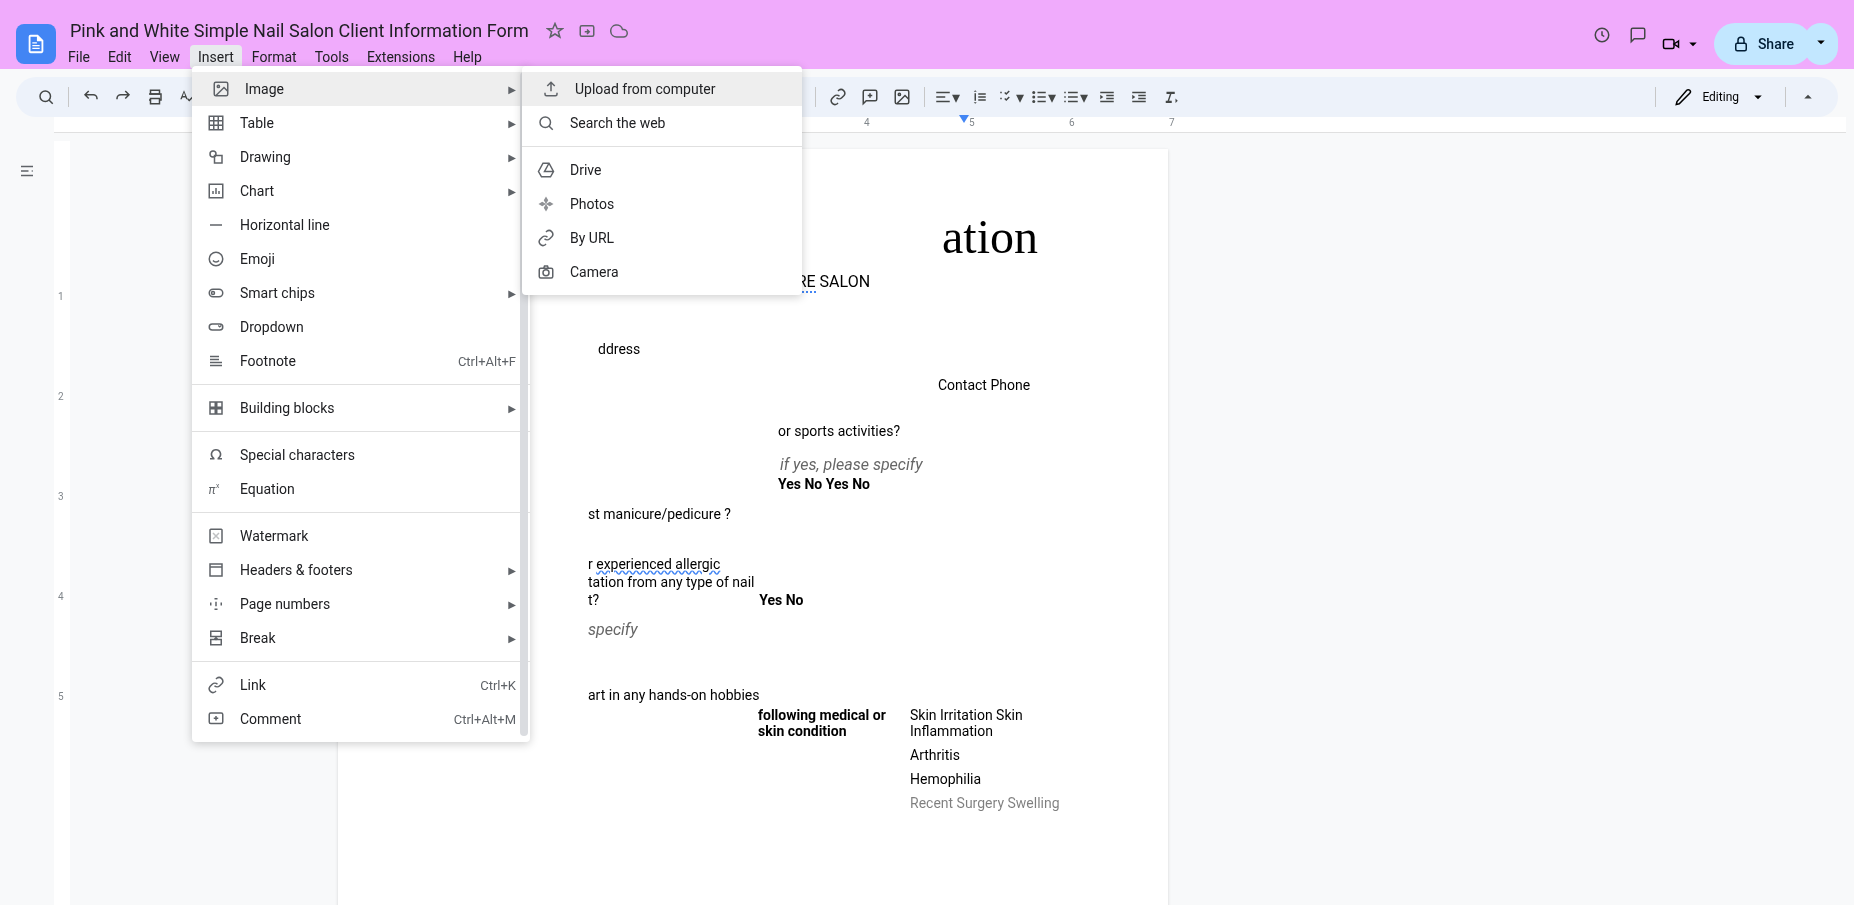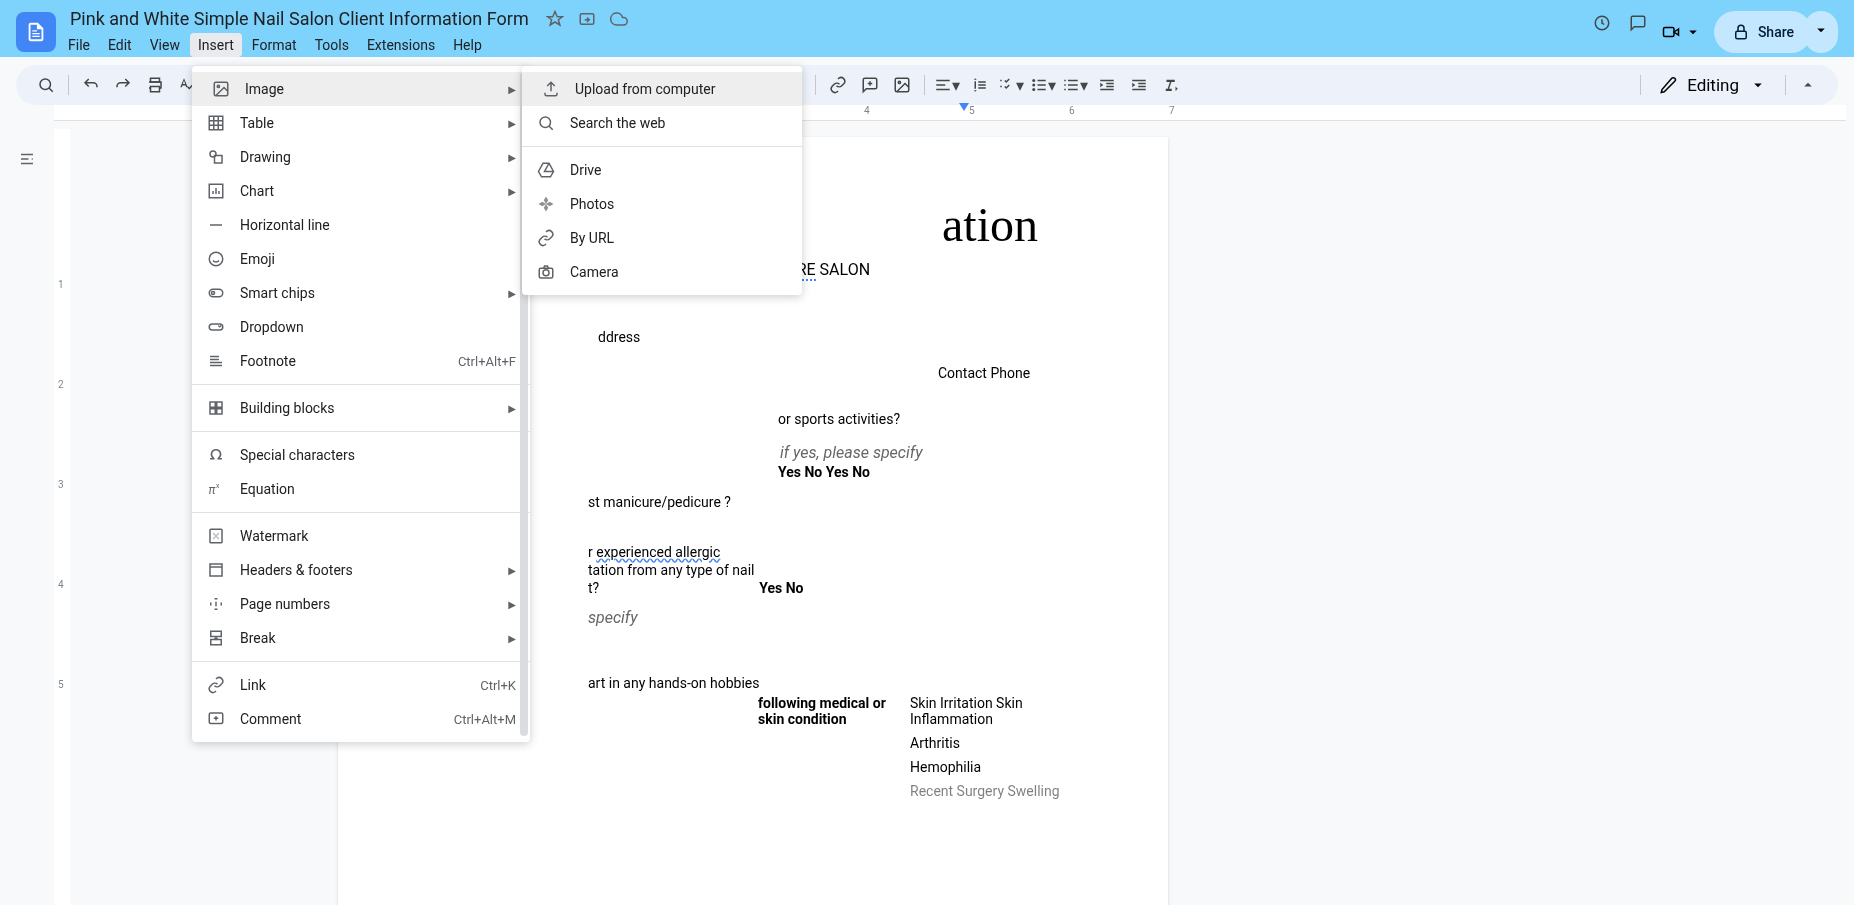--- a/index.html
+++ b/index.html
@@ -1,39 +1,39 @@
 <!DOCTYPE html>
 <html><head>
   <meta charset="utf-8">
   <style>
     * { margin: 0; padding: 0; box-sizing: border-box; font-family: 'Google Sans', Roboto, Arial, sans-serif; }
     body { background: #f8f9fa; overflow: hidden; }
     
-    .header { background: #7dd3fc; padding: 6px 16px 0; }
+    .header { background: #f0abfc; padding: 18px 16px 0; }
     .title-bar { display: flex; align-items: center; gap: 10px; }
     .logo { width: 40px; height: 40px; background: #4285f4; border-radius: 8px; display: flex; align-items: center; justify-content: center; }
     .logo svg { width: 22px; height: 28px; fill: #fff; }
     .title-area { flex: 1; }
     .doc-title-row { display: flex; align-items: center; gap: 12px; }
     .doc-title { font-size: 18px; color: #202124; padding: 2px 4px; }
     .title-icon { width: 20px; height: 20px; color: #5f6368; cursor: pointer; display: flex; align-items: center; justify-content: center; }
     .menu-bar { display: flex; gap: 2px; margin-top: 2px; margin-left: -6px; }
     .menu-item { padding: 4px 8px; font-size: 14px; color: #202124; cursor: pointer; border-radius: 4px; }
     .menu-item.active { background: #e8eaed; }
     .header-actions { display: flex; gap: 12px; }
     .action-icon { width: 24px; height: 24px; color: #444746; cursor: pointer; display: flex; align-items: center; justify-content: center; }
     .camera-join { display: flex; align-items: center; gap: 4px; }
     .share-btn { background: #c2e7ff; border-radius: 40px; padding: 10px 18px; display: flex; align-items: center; gap: 8px; font-size: 14px; font-weight: 500; color: #001d35; cursor: pointer; }
     .share-dropdown { padding: 10px 8px; background: #c2e7ff; border-radius: 40px; margin-left: -8px; cursor: pointer; }
     
     .toolbar { display: flex; align-items: center; gap: 4px; padding: 6px 16px; background: #edf2fa; border-radius: 24px; margin: 8px 16px 0; }
     .tool-btn { width: 28px; height: 28px; display: flex; align-items: center; justify-content: center; color: #444746; cursor: pointer; border-radius: 4px; }
     .tool-divider { width: 1px; height: 20px; background: #c7c7c7; margin: 0 4px; }
     .tool-spread { flex: 1; }
-    .editing-mode { display: flex; align-items: center; gap: 10px; padding: 4px 10px; font-size: 17px; cursor: pointer; }
+    .editing-mode { display: flex; align-items: center; gap: 10px; padding: 4px 10px; font-size: 12px; cursor: pointer; }
     
     .workspace { display: flex; height: calc(100vh - 120px); margin-top: 8px; }
     .left-gutter { width: 54px; display: flex; justify-content: center; padding-top: 12px; }
     .outline-btn { width: 36px; height: 36px; display: flex; align-items: center; justify-content: center; color: #5f6368; cursor: pointer; border-radius: 18px; }
     
     .ruler-h { height: 16px; background: #fff; position: relative; margin-left: 54px; margin-right: 8px; border-bottom: 1px solid #e0e0e0; font-size: 10px; color: #80868b; }
     .ruler-tick { position: absolute; top: 0; }
     .ruler-indent { position: absolute; top: -2px; width: 0; height: 0; border-left: 5px solid transparent; border-right: 5px solid transparent; border-top: 8px solid #4285f4; }
     
     .doc-area { flex: 1; display: flex; overflow: auto; position: relative; }

